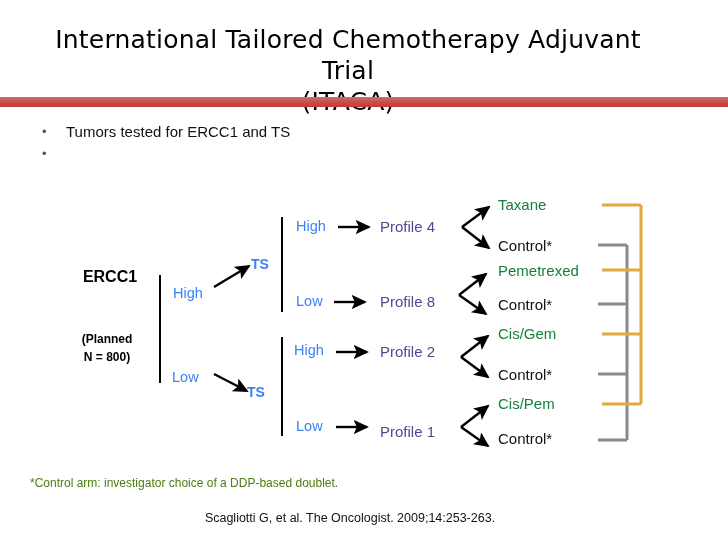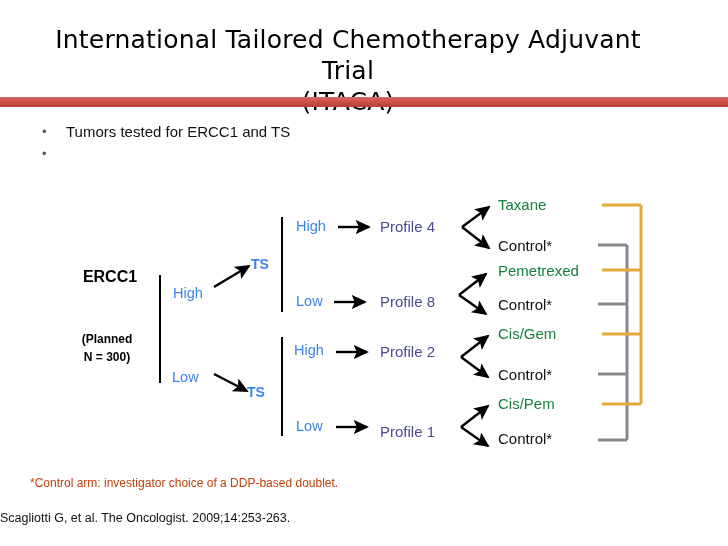--- a/index.html
+++ b/index.html
@@ -56,24 +56,24 @@
   .profile{
     position:absolute;font-size:15px;color:#4b4b8f;white-space:nowrap;
   }
   .arm{position:absolute;font-size:15px;white-space:nowrap;}
   .arm-exp{color:#15803d;}
   .arm-ctl{color:#111;}
 
   
   .footnote{
     position:absolute;left:30px;top:476px;
-    font-size:12px;color:#c2410c;
+    font-size:12px;color:#4d7c0f;
   }
   .citation{
-    position:absolute;left:0;top:511px;width:700px;text-align:left;
+    position:absolute;left:0;top:511px;width:700px;text-align:center;
     font-size:12.5px;color:#111;
   }
   svg{display:block;}
 </style>
 </head>
 <body>
 
 <div class="slide">
 
   <div class="title">
@@ -91,21 +91,21 @@
     <div class="bullet b2">
       <span class="dot">•</span>
     </div>
   </div>
 
   <div class="diagram">
 
     <div class="node ercc1">ERCC1</div>
     <div class="node ercc1-sub">
       <span>(Planned</span><br>
-      <span>N = 300)</span>
+      <span>N = 800)</span>
     </div>
 
     <div class="vbar" style="left:159px;top:275px;height:108px;"></div>
 
     <div class="lbl" style="left:173px;top:285px;">High</div>
     <div class="lbl" style="left:172px;top:369px;">Low</div>
 
     <div class="lbl lbl-b" style="left:251px;top:256px;">TS</div>
     <div class="lbl lbl-b" style="left:247px;top:384px;">TS</div>
 

